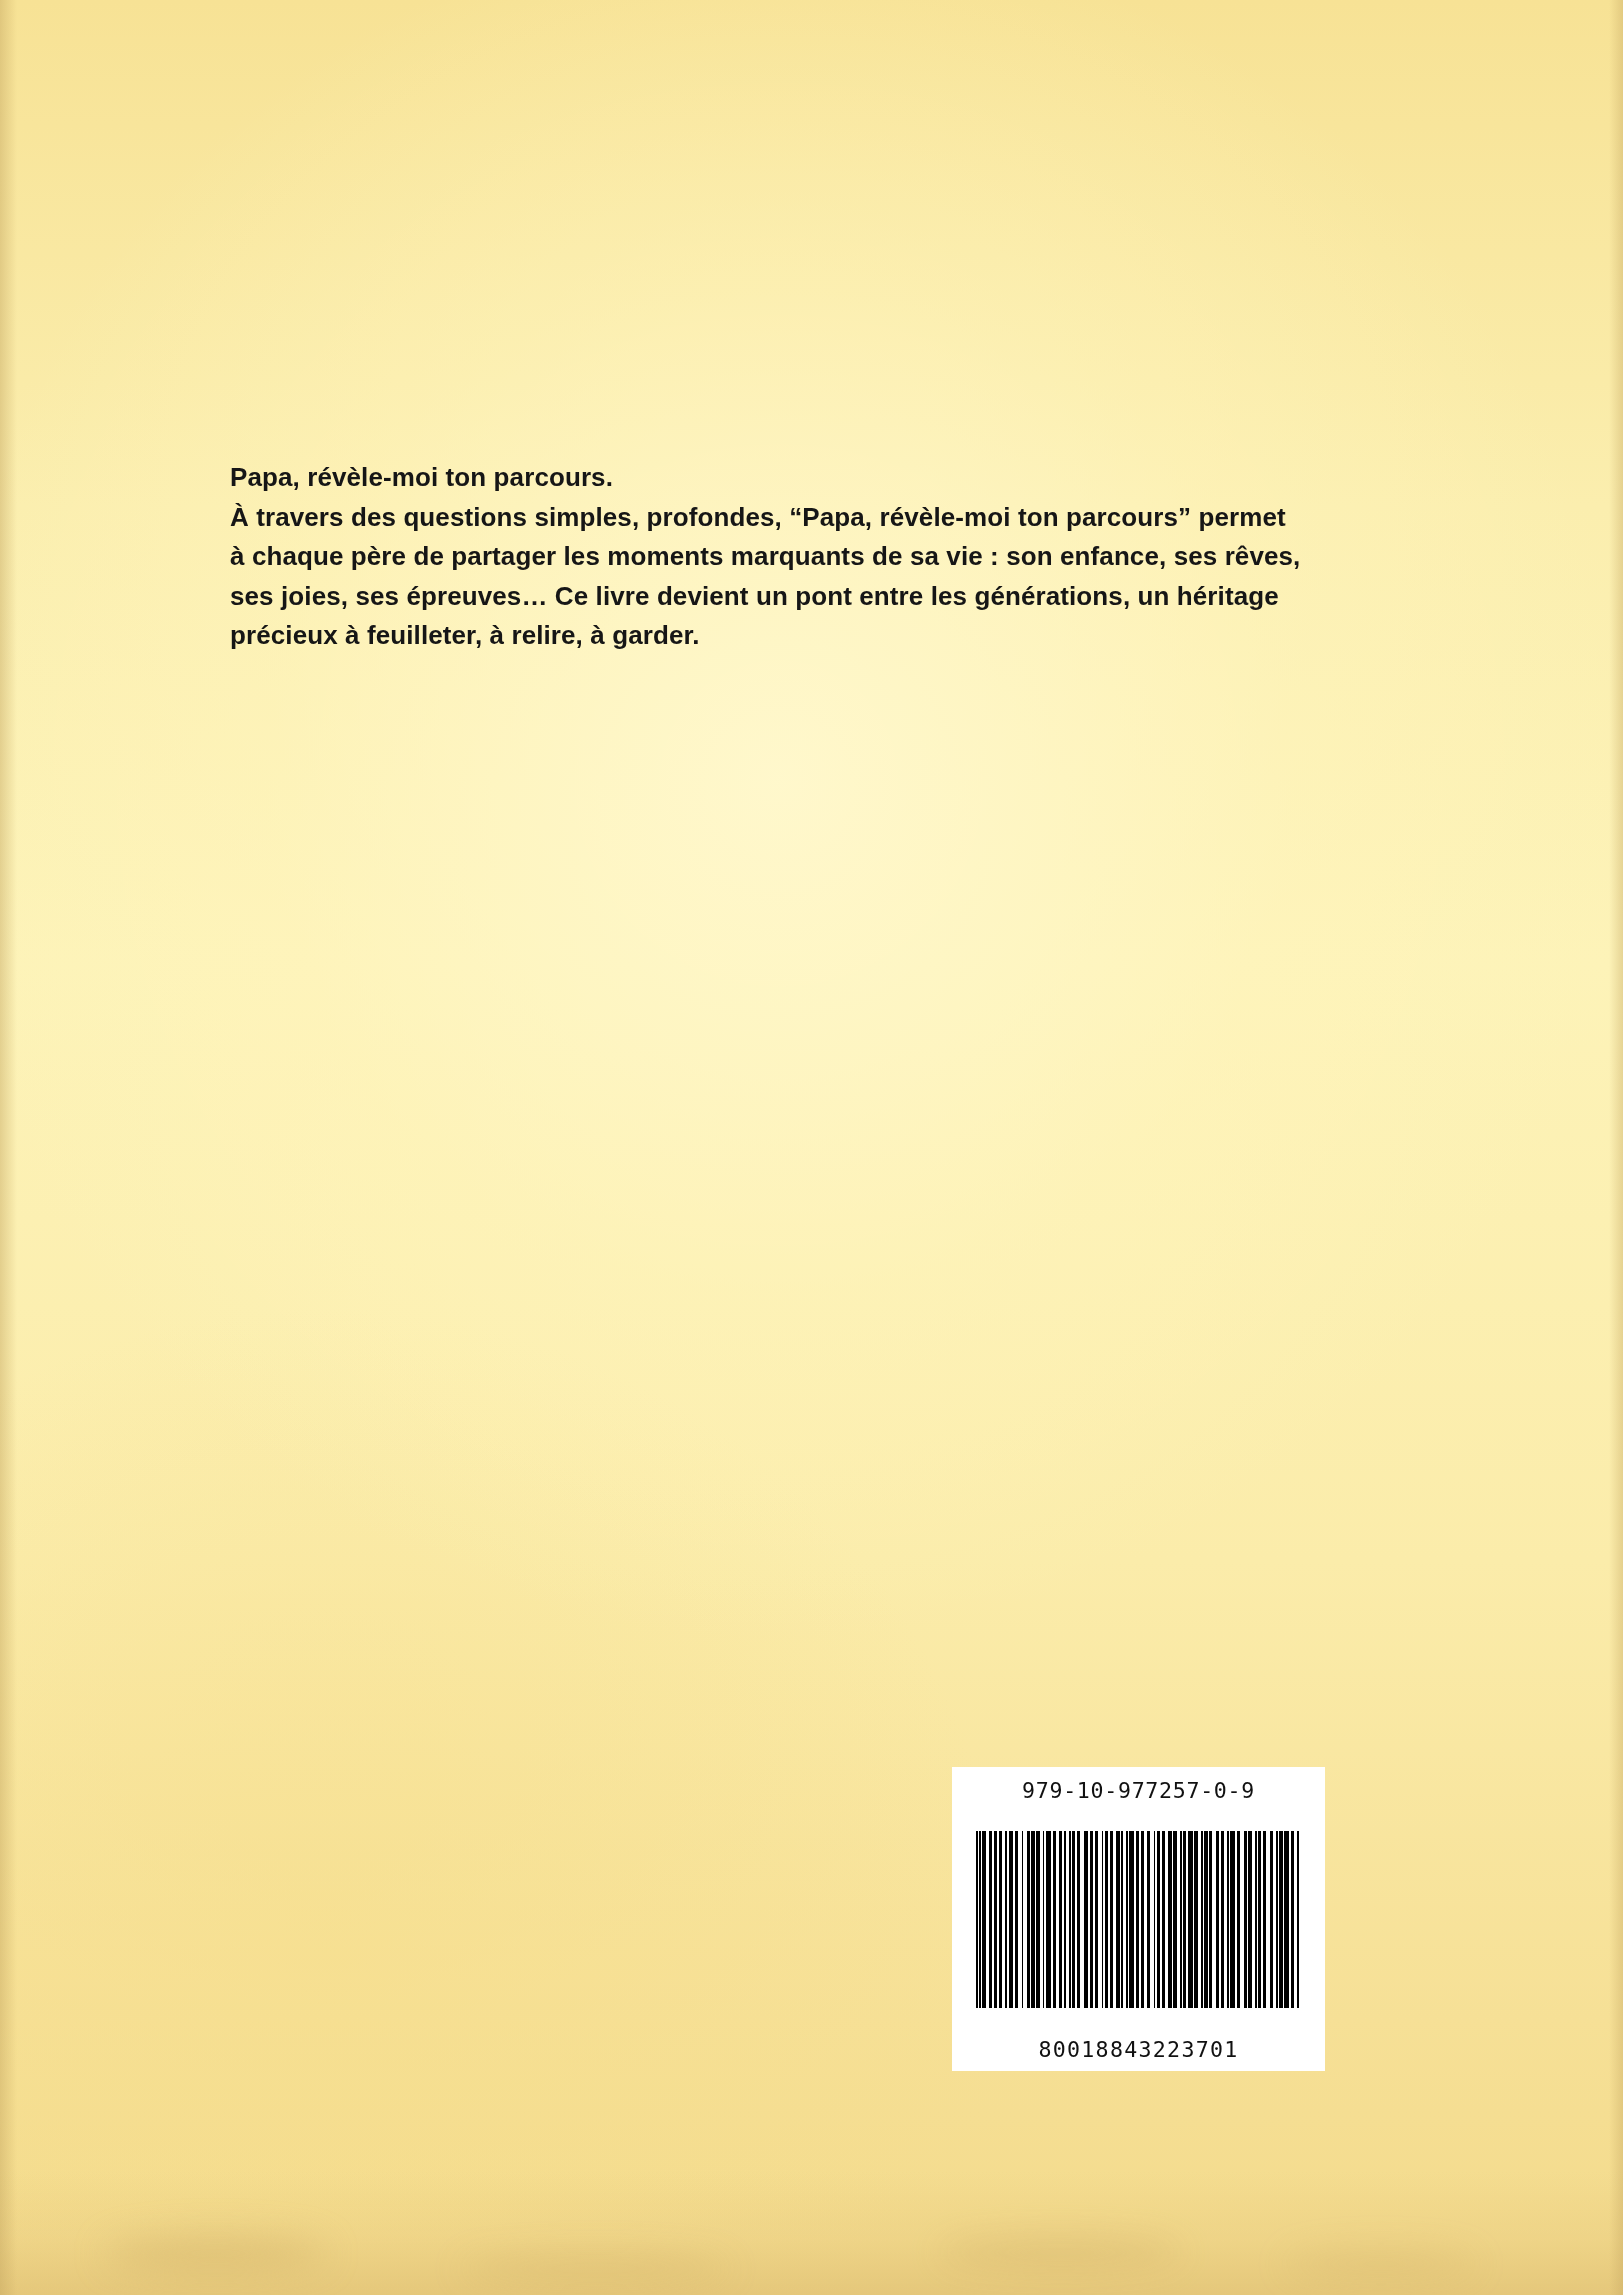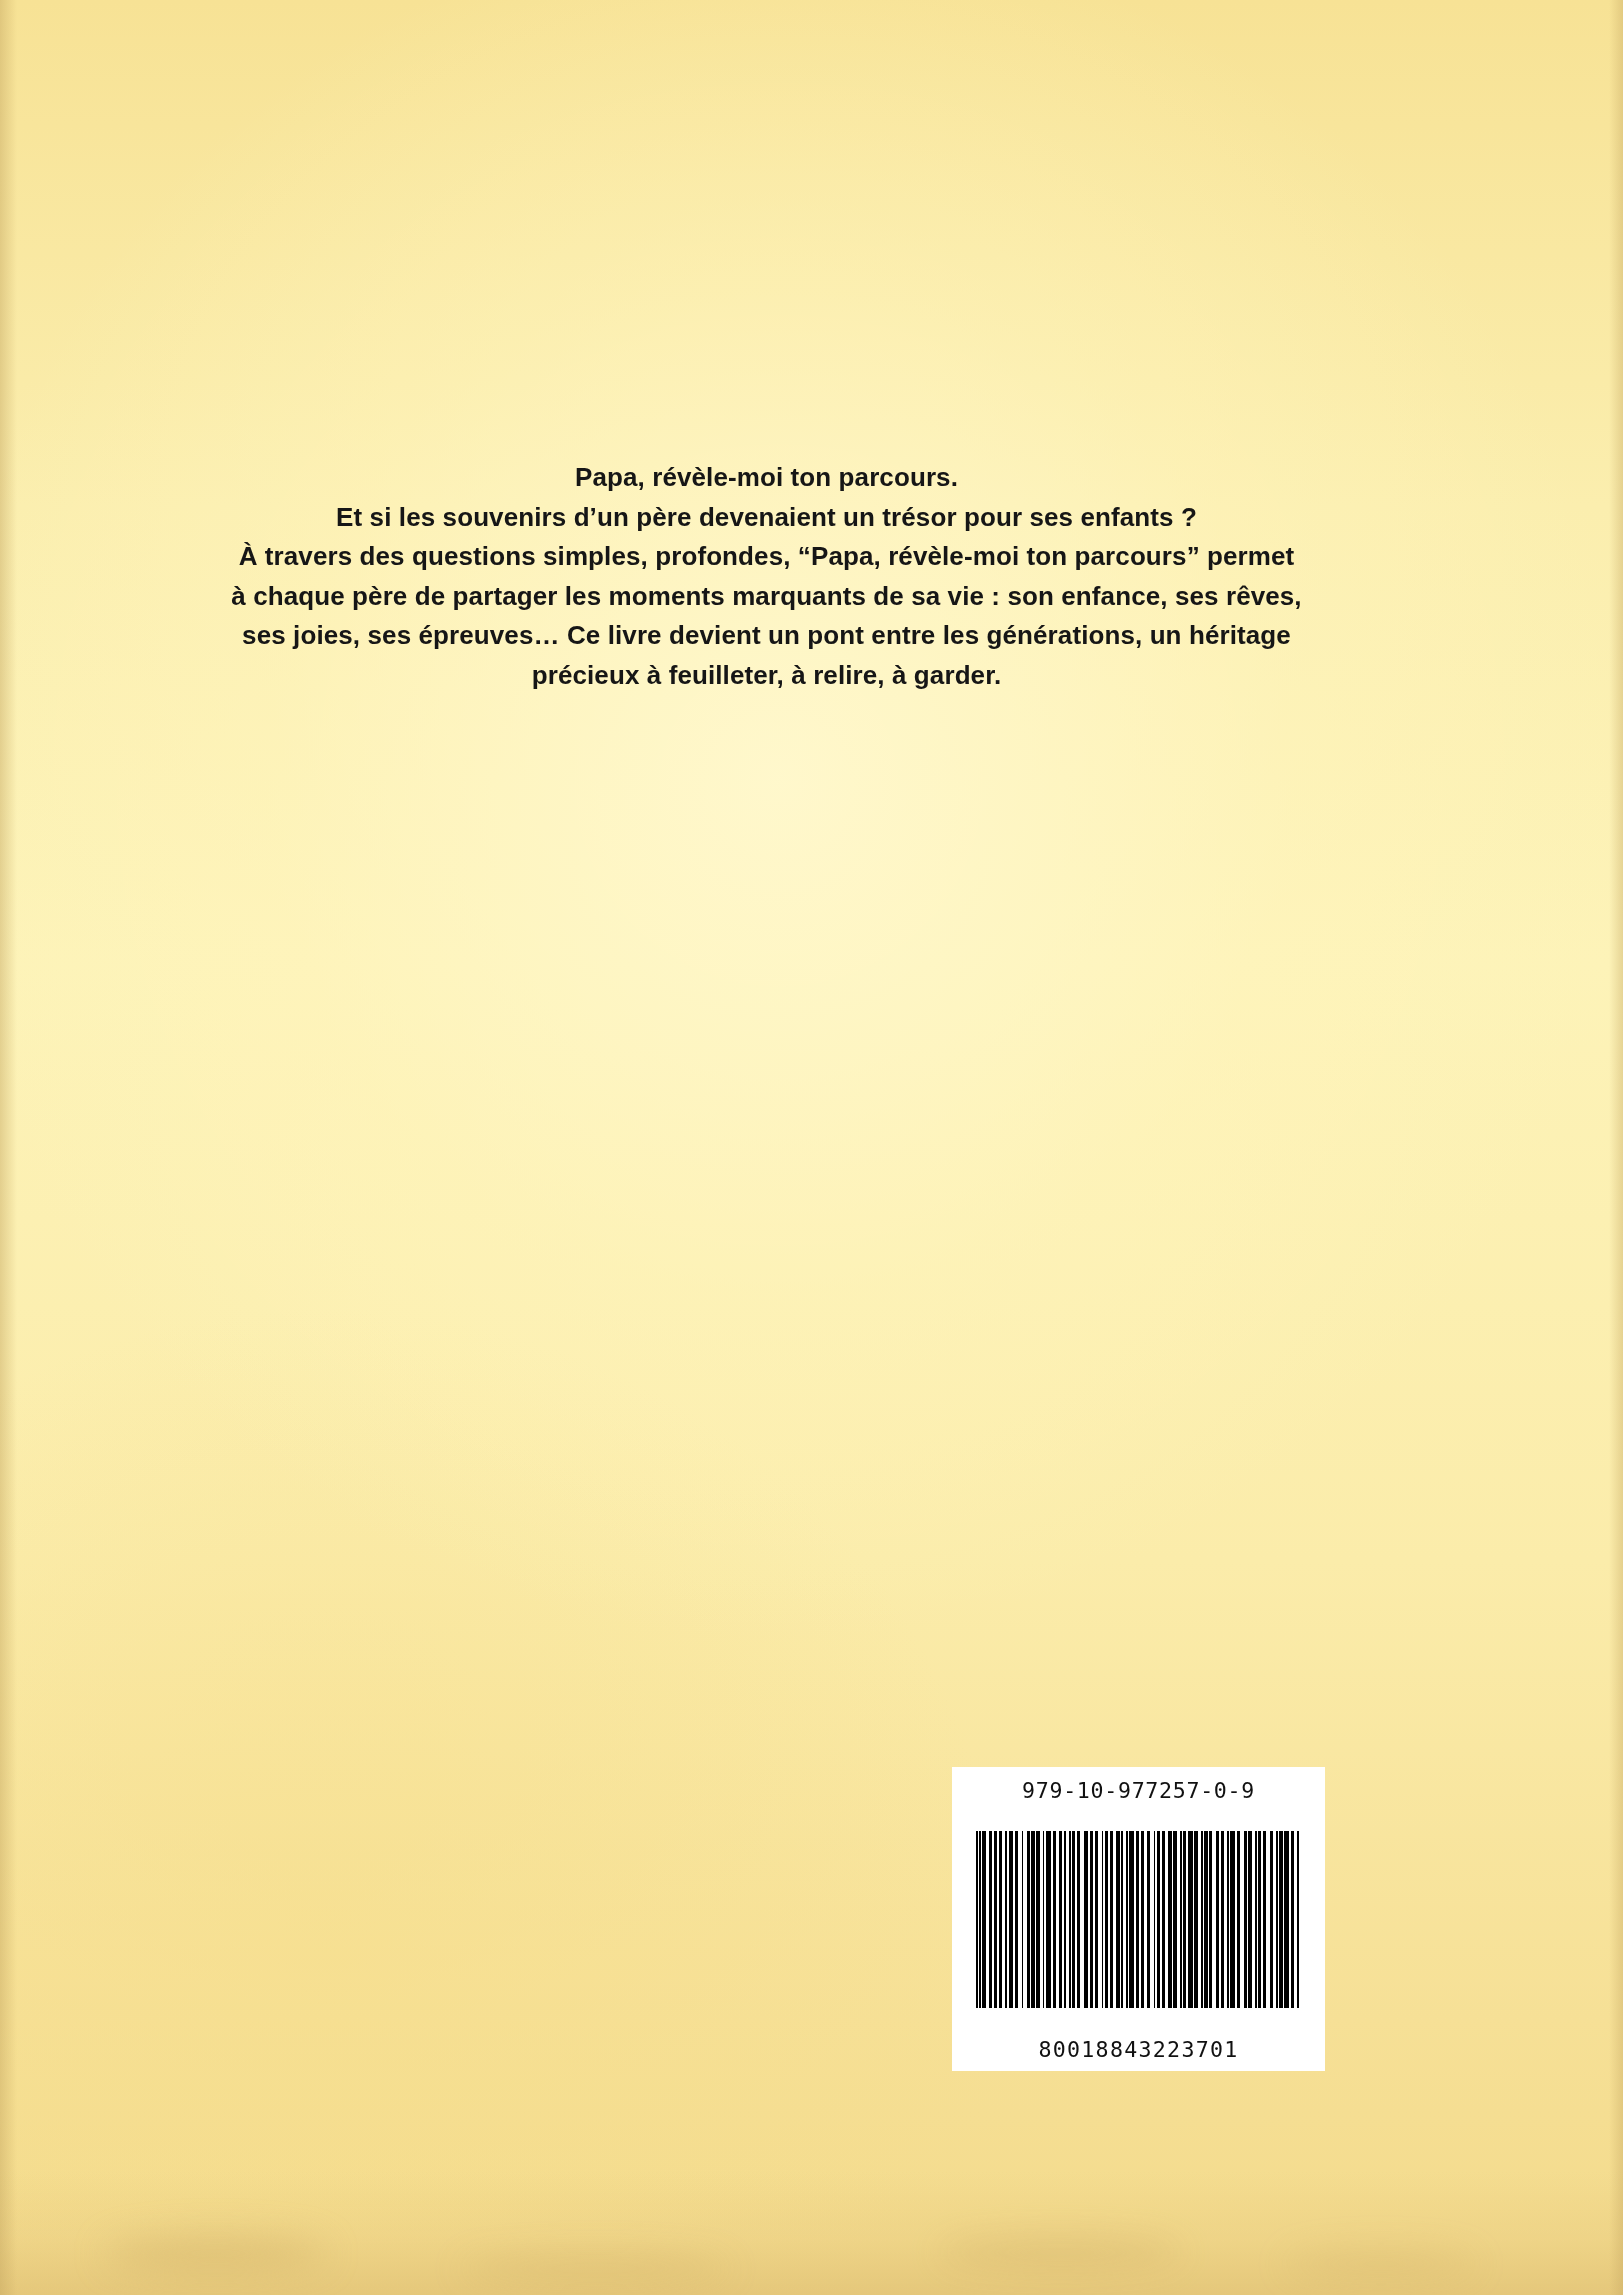--- a/index.html
+++ b/index.html
@@ -62,21 +62,20 @@
     top: 458px;
     width: 1073px;
     font-size: 26px;
     line-height: 1.52;
     font-weight: 700;
     color: #161616;
     letter-spacing: 0.1px;
   }
   .blurb p {
     margin: 0 0 0px 0;
-    text-align: center;
   }
   .blurb p + p { margin-top: 0px; }
 
   .barcode-box {
     position: absolute;
     left: 952px;
     top: 1767px;
     width: 373px;
     height: 304px;
     background: #ffffff;
@@ -117,21 +116,20 @@
 <div class="page-bg"></div>
 <div class="edge-shadow-left"></div>
 <div class="edge-shadow-right"></div>
 <div class="smudge s1"></div>
 <div class="smudge s2"></div>
 <div class="smudge s3"></div>
 <div class="smudge s4"></div>
 
 <div class="blurb">
   <p>Papa, révèle-moi ton parcours.</p>
-  <p>Et si les souvenirs d’un père devenaient un trésor pour ses enfants ?</p>
   <p>À travers des questions simples, profondes, “Papa, révèle-moi ton parcours” permet à chaque père de partager les moments marquants de sa vie : son enfance, ses rêves, ses joies, ses épreuves… Ce livre devient un pont entre les générations, un héritage précieux à feuilleter, à relire, à garder.</p>
 </div>
 
 <div class="barcode-box">
   <div class="barcode-isbn-top">979-10-977257-0-9</div>
   <div class="barcode-bars" id="barcode-bars">
       <span style="width: 1.6px; background: rgb(0, 0, 0);"></span>
       <span style="width: 1.6px; background: transparent;"></span>
       <span style="width: 1.6px; background: rgb(0, 0, 0);"></span>
       <span style="width: 1.6px; background: transparent;"></span>

